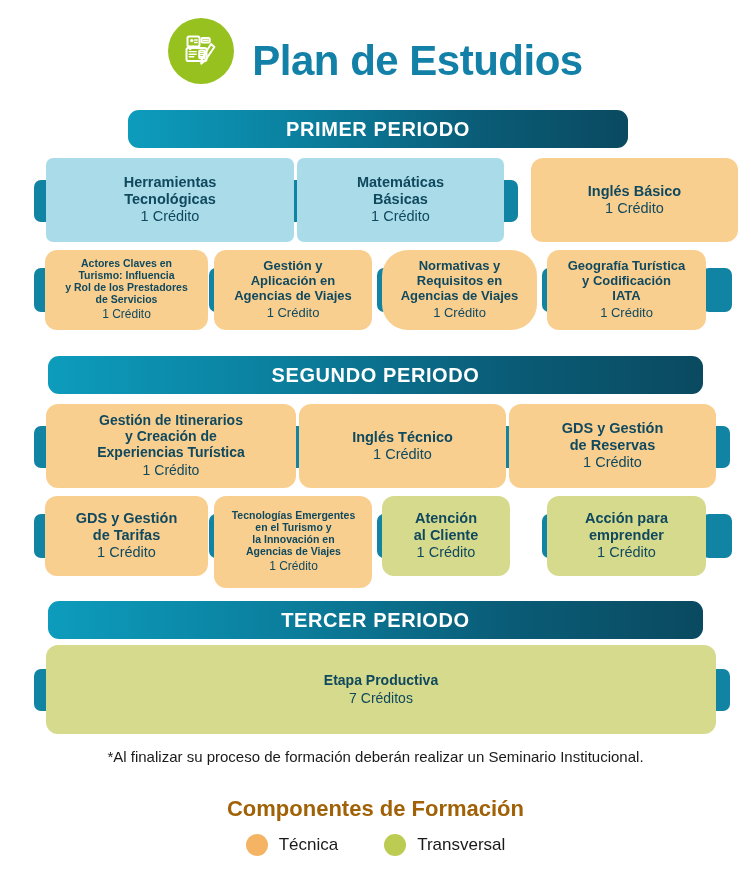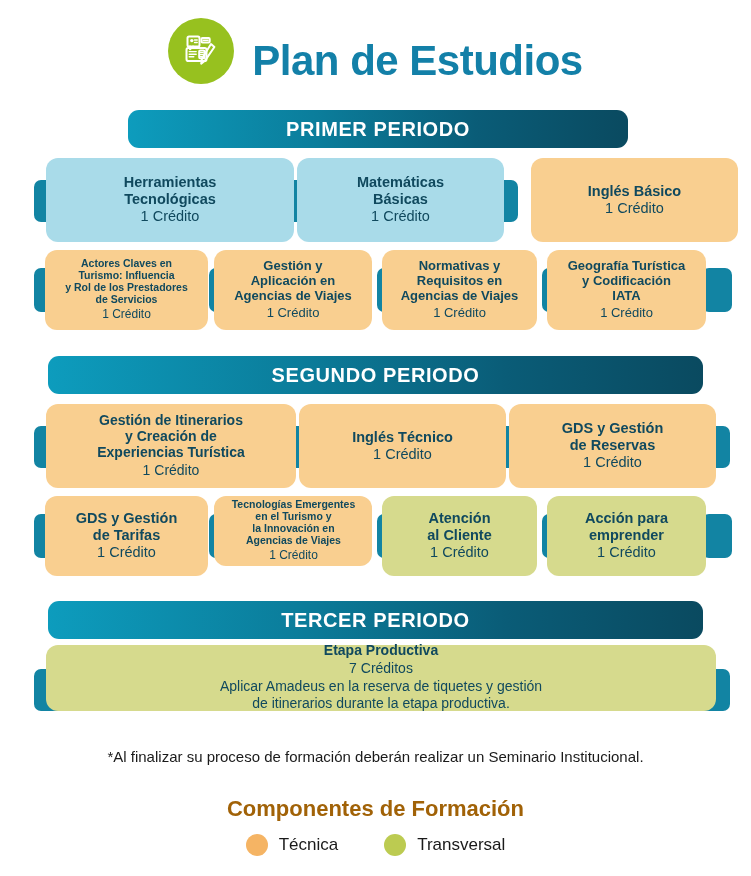--- a/index.html
+++ b/index.html
@@ -106,21 +106,21 @@
     font-weight: normal;
     line-height: 1.2;
     margin-top: 1px;
   }
   .course .cdesc {
     font-weight: normal;
     line-height: 1.25;
     margin-top: 1px;
   }
 
-  .t-fund { background: #a9dbe9; }
+  .t-fund { background: #a9dbe9; border-radius: 7px; }
   .t-tec  { background: #f9cf90; }
   .t-tran { background: #d6da8d; }
 
   .fs-15 .cname { font-size: 14.5px; }
   .fs-15 .ccred { font-size: 14.5px; }
   .fs-13 .cname { font-size: 13px; }
   .fs-13 .ccred { font-size: 13px; }
   .fs-10 .cname { font-size: 10.5px; }
   .fs-10 .ccred { font-size: 12px; }
   .fs-14 .cname { font-size: 14px; }
@@ -232,21 +232,21 @@
     <div class="connector" style="left:668px; top:18px; width:30px; height:44px;"></div>
 
     <div class="course t-tec fs-10" style="position:absolute; left:11px;  top:0; width:163px; height:80px;">
       <div class="cname">Actores Claves en<br>Turismo: Influencia<br>y Rol de los Prestadores<br>de Servicios</div>
       <div class="ccred">1 Crédito</div>
     </div>
     <div class="course t-tec fs-13" style="position:absolute; left:180px; top:0; width:158px; height:80px;">
       <div class="cname">Gestión y<br>Aplicación en<br>Agencias de Viajes</div>
       <div class="ccred">1 Crédito</div>
     </div>
-    <div class="course t-tec fs-13" style="position:absolute; left:348px; top:0; width:155px; height:80px;">
+    <div class="course t-tec fs-13" style="position:absolute; left:348px; top:0; width:155px; height:80px;border-radius:26px;">
       <div class="cname">Normativas y<br>Requisitos en<br>Agencias de Viajes</div>
       <div class="ccred">1 Crédito</div>
     </div>
     <div class="course t-tec fs-13" style="position:absolute; left:513px; top:0; width:159px; height:80px;">
       <div class="cname">Geografía Turística<br>y Codificación<br>IATA</div>
       <div class="ccred">1 Crédito</div>
     </div>
   </div>
 
   <div class="period-bar" style="left:48px; top:356px; width:655px;">
@@ -277,46 +277,45 @@
     <div class="connector" style="left:0px;   top:18px; width:30px; height:44px;"></div>
     <div class="connector" style="left:175px; top:18px; width:30px; height:44px;"></div>
     <div class="connector" style="left:343px; top:18px; width:30px; height:44px;"></div>
     <div class="connector" style="left:508px; top:18px; width:30px; height:44px;"></div>
     <div class="connector" style="left:668px; top:18px; width:30px; height:44px;"></div>
 
     <div class="course t-tec fs-15" style="position:absolute; left:11px;  top:0; width:163px; height:80px;">
       <div class="cname">GDS y Gestión<br>de Tarifas</div>
       <div class="ccred">1 Crédito</div>
     </div>
-    <div class="course t-tec fs-10" style="position:absolute; left:180px; top:0; width:158px; height:70px;padding-left:8px;">
+    <div class="course t-tec fs-10" style="position:absolute; left:180px; top:0; width:158px; height:92px;padding-left:8px;">
       <div class="cname">Tecnologías Emergentes<br>en el Turismo y<br>la Innovación en<br>Agencias de Viajes</div>
       <div class="ccred">1 Crédito</div>
     </div>
-    <div class="course t-tran fs-15" style="position:absolute; left:348px; top:0; width:155px; height:80px;">
+    <div class="course t-tran fs-15" style="position:absolute; left:348px; top:0; width:128px; height:80px;">
       <div class="cname">Atención<br>al Cliente</div>
       <div class="ccred">1 Crédito</div>
     </div>
     <div class="course t-tran fs-15" style="position:absolute; left:513px; top:0; width:159px; height:80px;">
       <div class="cname">Acción para<br>emprender</div>
       <div class="ccred">1 Crédito</div>
     </div>
   </div>
 
   <div class="period-bar" style="left:48px; top:601px; width:655px;">
     <span class="label">TERCER PERIODO</span>
   </div>
 
   <div class="row" style="left:34px; top:645px;">
     <div class="connector" style="left:0px;   top:24px; width:32px; height:42px;"></div>
     <div class="connector" style="left:664px; top:24px; width:32px; height:42px;"></div>
 
-    <div class="course t-tran fs-14" style="position:absolute; left:12px; top:0; width:670px; height:66px;">
+    <div class="course t-tran fs-14" style="position:absolute; left:12px; top:0; width:670px; height:89px;">
       <div class="cname">Etapa Productiva</div>
       <div class="ccred">7 Créditos</div>
-      <div class="cdesc">Aplicar Amadeus en la reserva de tiquetes y gestión<br>de itinerarios durante la etapa productiva.</div>
     </div>
   </div>
 
   <div class="footnote">*Al finalizar su proceso de formación deberán realizar un Seminario Institucional.</div>
 
   <div class="legend-title">Componentes de Formación</div>
   <div class="legend-row">
     <div class="legend-item">
       <span class="legend-dot" id="dot1" style="background: rgb(245, 180, 100);"></span>
       <span class="legend-label">Técnica</span>

